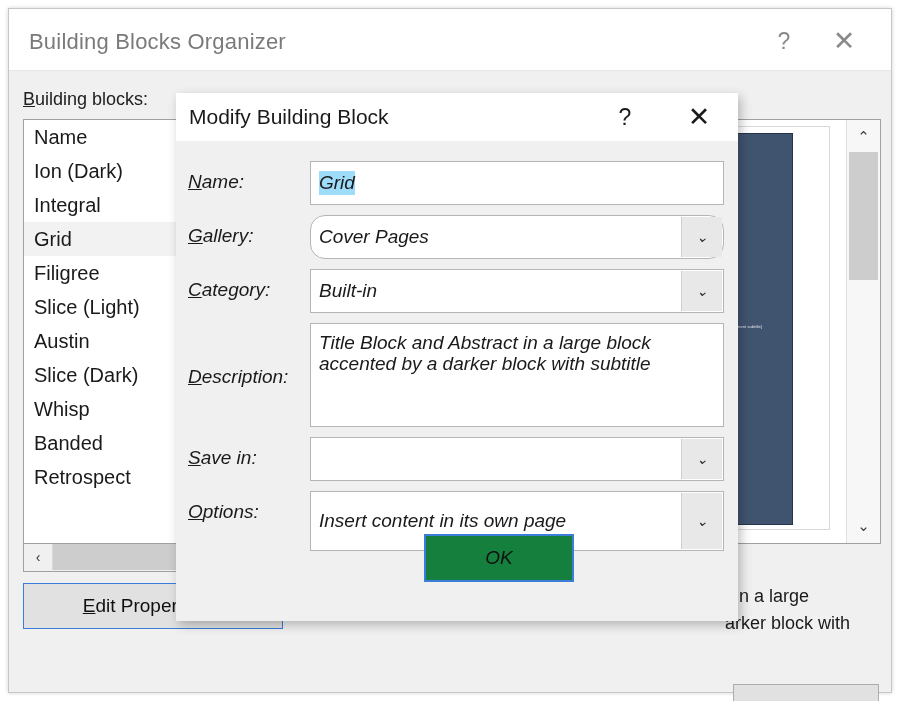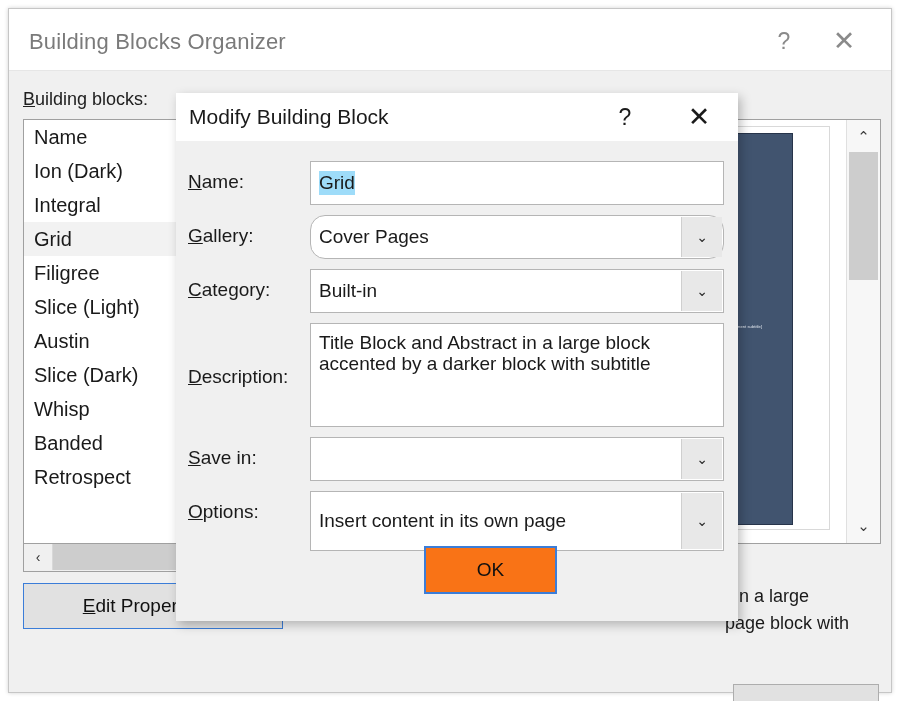--- a/index.html
+++ b/index.html
@@ -326,20 +326,21 @@
   }
   #modal-help-btn { right: 96px; width: 34px; font-size: 23px; }
   #modal-close-btn { right: 20px; width: 38px; font-size: 27px; font-weight: 300; }
 
   #modal-content {
     position: absolute;
     left: 0;
     top: 48px;
     width: 100%;
     bottom: 0;
+    font-style: italic;
   }
 
   .field-row {
     position: absolute;
     left: 0;
     width: 100%;
   }
   .field-label {
     position: absolute;
     left: 12px;
@@ -413,24 +414,24 @@
   #savein-row   { top: 296px; }
   #savein-row .field-label { top: 10px; }
   #savein-input { top: 0; height: 44px; }
 
   #options-row  { top: 350px; }
   #options-row .field-label { top: 10px; }
   #options-input { top: 0; height: 60px; }
 
   .dlg-btn {
     position: absolute;
-    top: 405px;
-    width: 133px;
+    top: 393px;
+    width: 150px;
     height: 48px;
-    background: #f97316;
+    background: #15803d;
     box-sizing: border-box;
     font-size: 19px;
     color: #101010;
     display: flex;
     align-items: center;
     justify-content: center;
     cursor: default;
   }
   #ok-btn     { left: 248px; border: 2px solid #3b7dd8; }
   #cancel-btn { left: 408px; border: 1px solid #adadad; }
@@ -491,21 +492,21 @@
       </div>
       <div id="preview-vscroll">
         <div class="pv-arrow" id="pv-arrow-up">⌃</div>
         <div id="preview-vscroll-thumb"></div>
         <div class="pv-arrow" id="pv-arrow-down">⌄</div>
       </div>
     </div>
 
     <div id="desc-under-preview">
       <div>t in a large</div>
-      <div>page block with</div>
+      <div>arker block with</div>
     </div>
 
     <div id="close-btn">Close</div>
 
     <div id="watermark">groovyPost.com</div>
 
   </div>
 
   <div id="modal-dialog">
 

